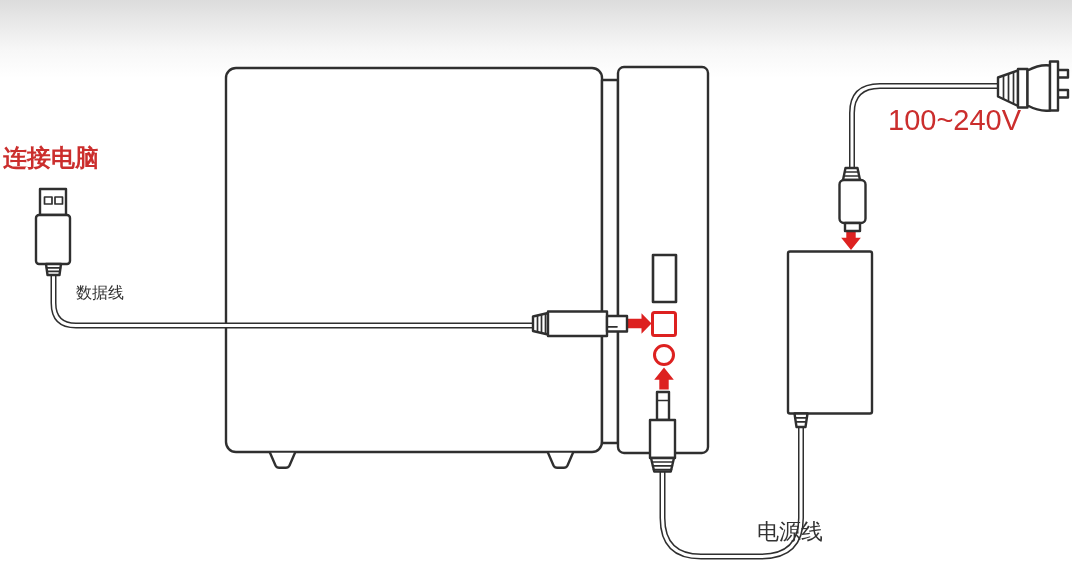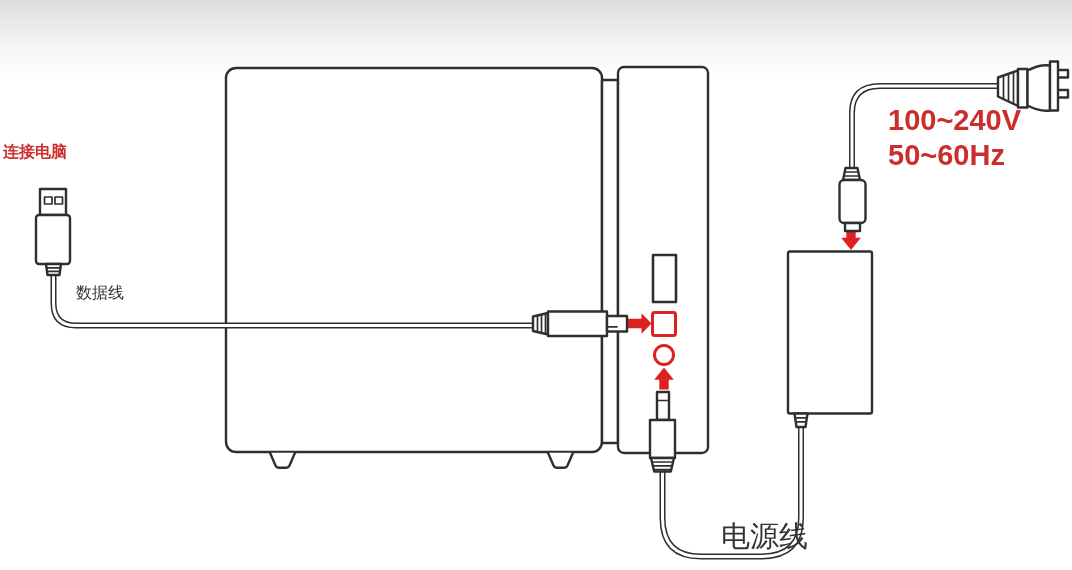--- a/index.html
+++ b/index.html
@@ -20,24 +20,24 @@
   
   .ln{fill:none;stroke:var(--outline);stroke-width:2.4;stroke-linejoin:round;stroke-linecap:round;}
   .fw{fill:#ffffff;}
   .thin{stroke-width:1.7;}
   .cable-o{fill:none;stroke:var(--outline);stroke-width:6;stroke-linecap:butt;}
   .cable-i{fill:none;stroke:#ffffff;stroke-width:3;stroke-linecap:butt;}
   .red-f{fill:var(--accent-red);stroke:none;}
   .red-s{fill:none;stroke:var(--accent-red);stroke-width:3;}
   
   .label{position:absolute;white-space:nowrap;color:var(--label-text);}
-  .lbl-connect{left:3px;top:142px;font-size:16px;font-weight:700;color:var(--text-red);}
+  .lbl-connect{left:3px;top:142px;font-size:24px;font-weight:700;color:var(--text-red);}
   .lbl-data{left:76px;top:283px;font-size:16px;font-weight:500;}
-  .lbl-power{left:721px;top:517px;font-size:29px;font-weight:500;}
-  .lbl-spec{left:888px;top:103px;font-size:29px;line-height:35px;font-weight:700;color:var(--text-red);}
+  .lbl-power{left:757px;top:517px;font-size:22px;font-weight:500;}
+  .lbl-spec{left:888px;top:103px;font-size:29px;line-height:35px;font-weight:400;color:var(--text-red);}
 </style>
 </head>
 <body>
 
 <div class="stage">
 
   <svg width="1072" height="570" viewBox="0 0 1072 570">
 
     <g>
       <rect class="ln fw" x="226" y="68" width="376" height="384" rx="10"></rect>
@@ -122,16 +122,15 @@
       <rect class="ln fw" x="1050" y="61.5" width="8" height="49"></rect>
     </g>
 
   </svg>
 
   <div class="label lbl-connect">连接电脑</div>
   <div class="label lbl-data">数据线</div>
   <div class="label lbl-power">电源线</div>
   <div class="label lbl-spec">
     <div>100~240V</div>
-    <div>50~60Hz</div>
   </div>
 
 </div>
 
 </body></html>

